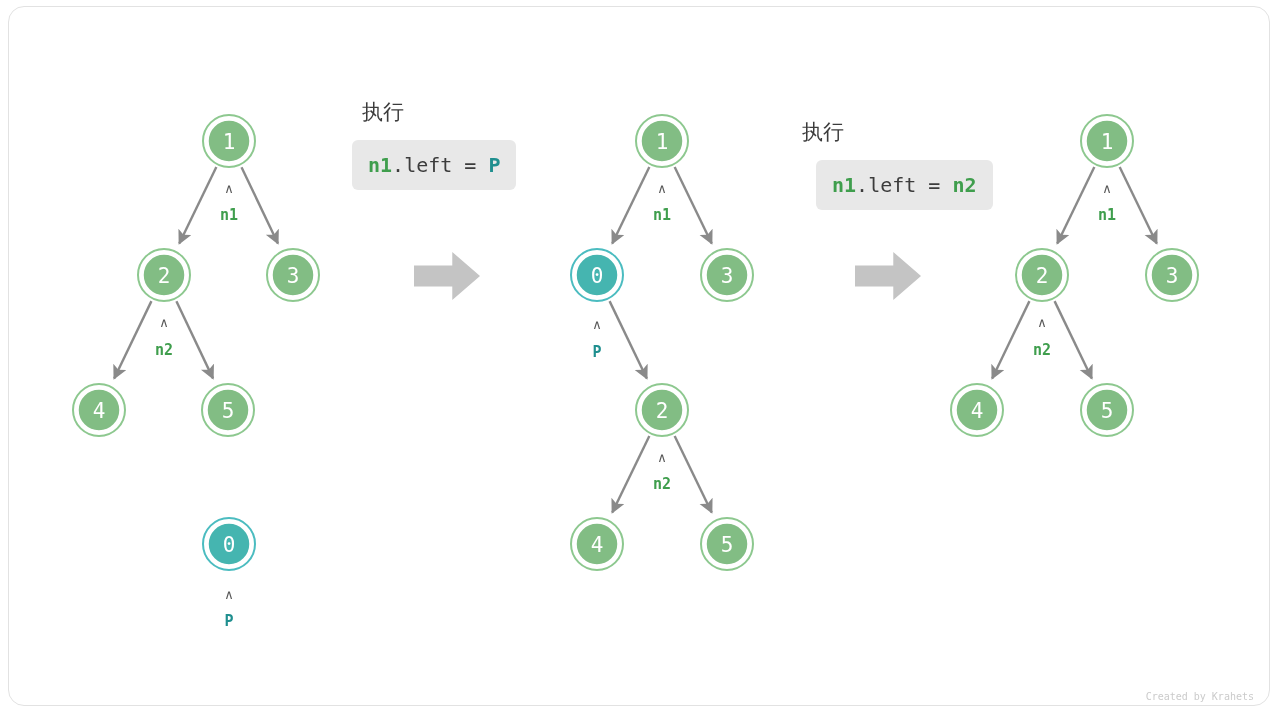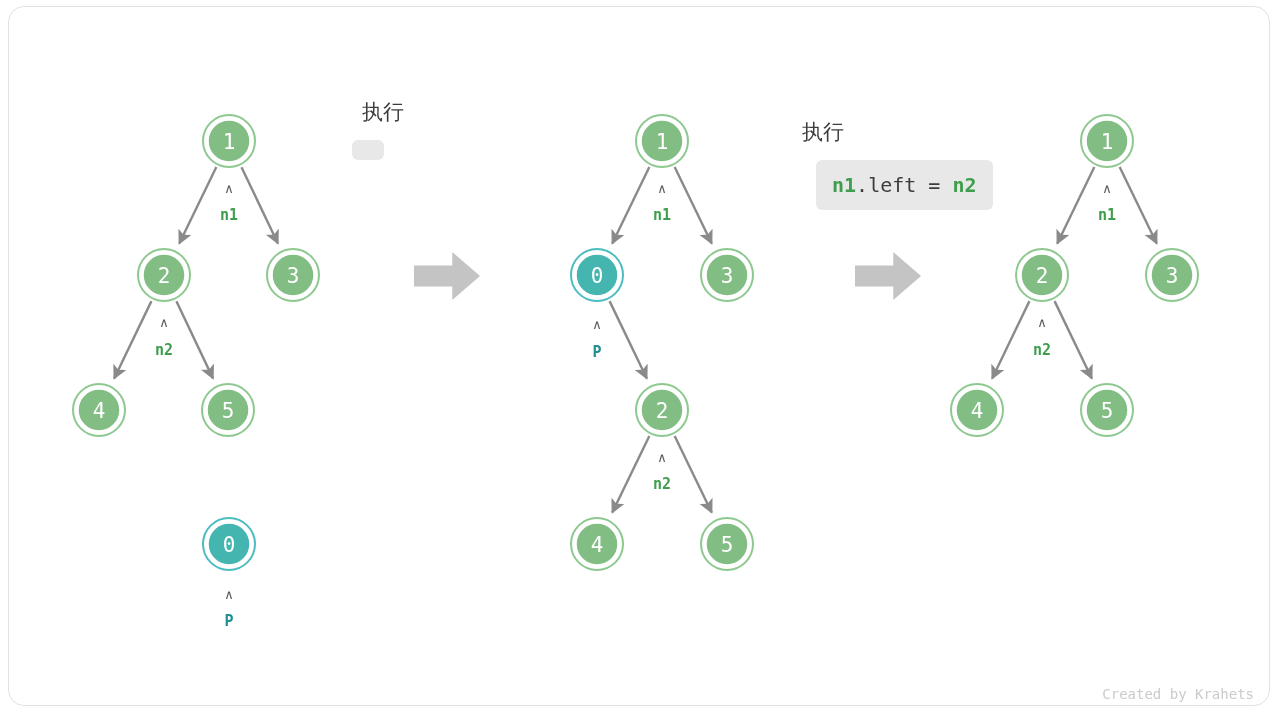--- a/index.html
+++ b/index.html
@@ -74,21 +74,21 @@
     color: #3c3c3c;
     white-space: nowrap;
   }
   .code-box .id-green { color: #3f9e4d; font-weight: bold; }
   .code-box .id-teal  { color: #1f8f8f; font-weight: bold; }
   .footer {
     position: absolute;
     right: 26px;
     bottom: 18px;
     font-family: "DejaVu Sans Mono", monospace;
-    font-size: 14px;
+    font-size: 10px;
     color: #cbcbcb;
     white-space: nowrap;
   }
 </style>
 </head>
 <body>
 
 <div id="stage">
   <div class="card"></div>
 
@@ -220,20 +220,21 @@
       </g>
     <g id="arrows-group">
         <polygon points="414,265.44 452.28,265.44 452.28,252 480,276 452.28,300 452.28,286.56 414,286.56" fill="#c4c4c4"></polygon>
         <polygon points="855,265.44 893.28,265.44 893.28,252 921,276 893.28,300 893.28,286.56 855,286.56" fill="#c4c4c4"></polygon>
       </g>
   </svg>
 
   <div id="overlay">
       <div class="cjk-label" style="left: 362px; top: 98px;">执行</div>
       <div class="code-box" style="left: 352px; top: 140px;">
+        <div><span class="id-green">n1</span><span>.left = </span><span class="id-teal">P</span></div>
       </div>
       <div class="cjk-label" style="left: 802px; top: 118px;">执行</div>
       <div class="code-box" style="left: 816px; top: 160px;">
         <div><span class="id-green">n1</span><span>.left = </span><span class="id-green">n2</span></div>
       </div>
     </div>
 
   <div class="footer">Created by Krahets</div>
 </div>
 

